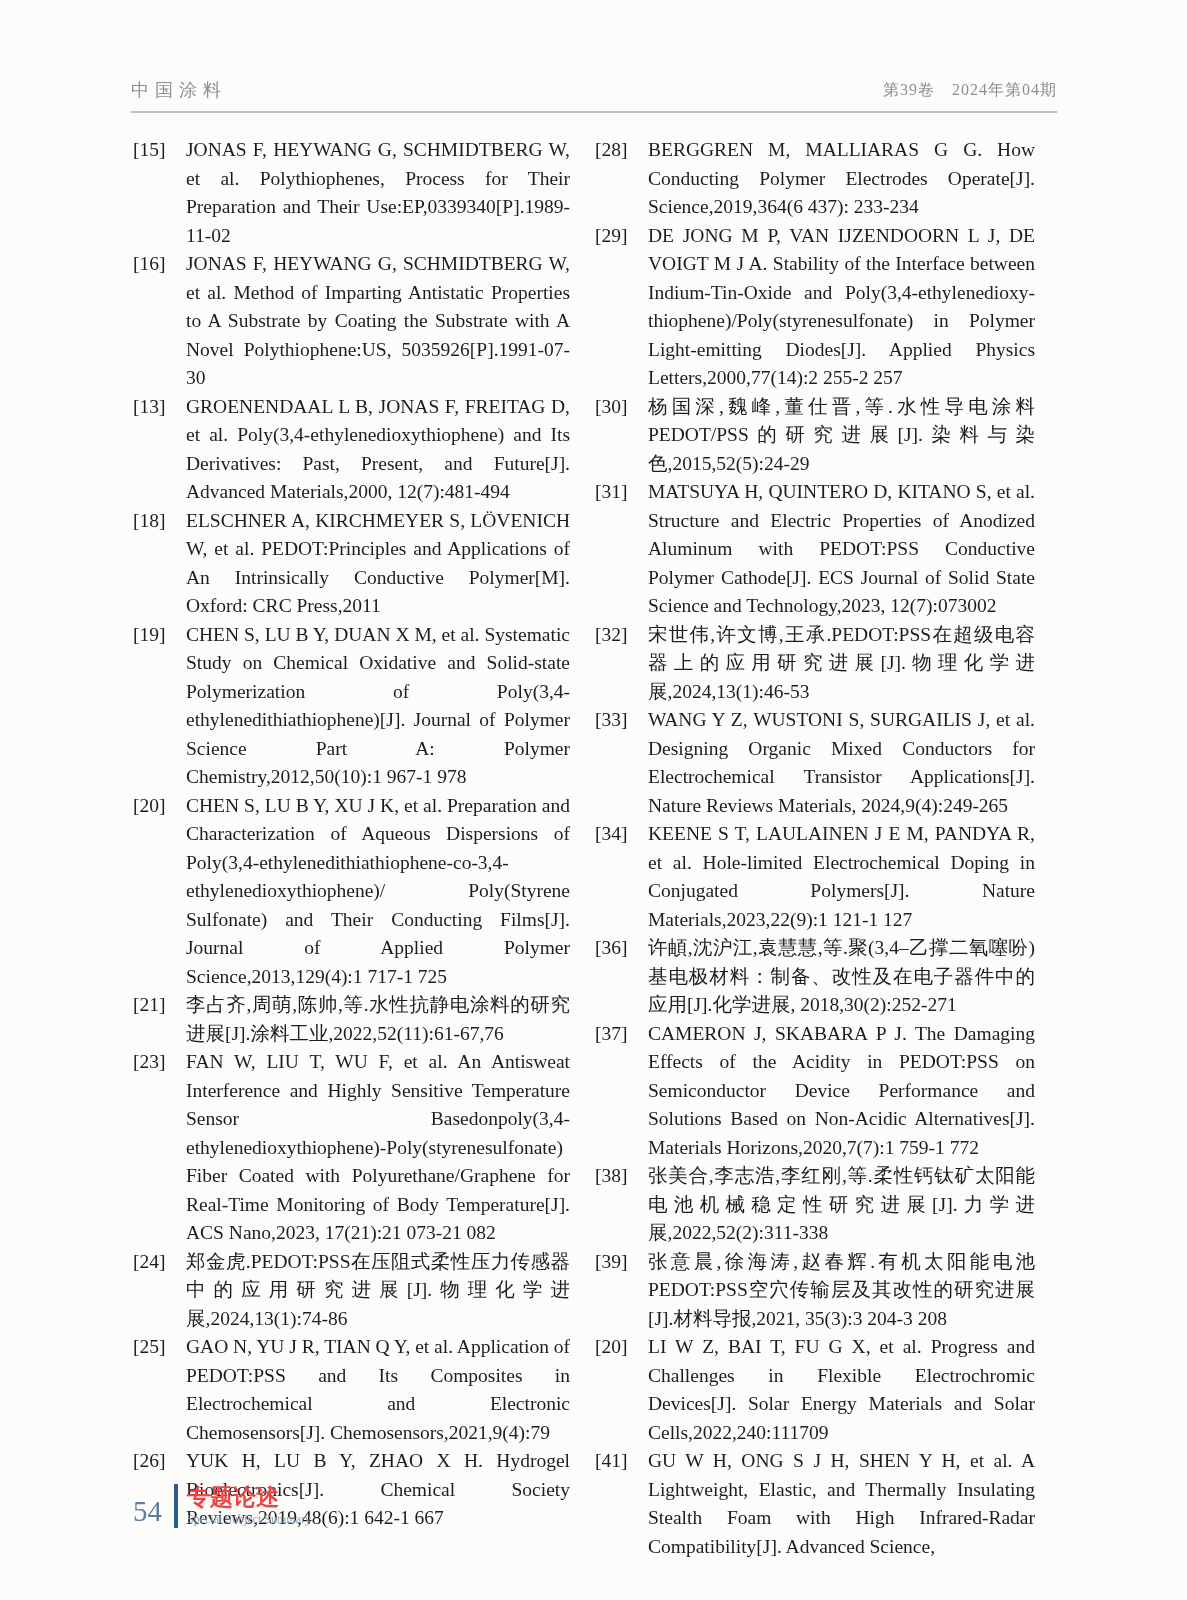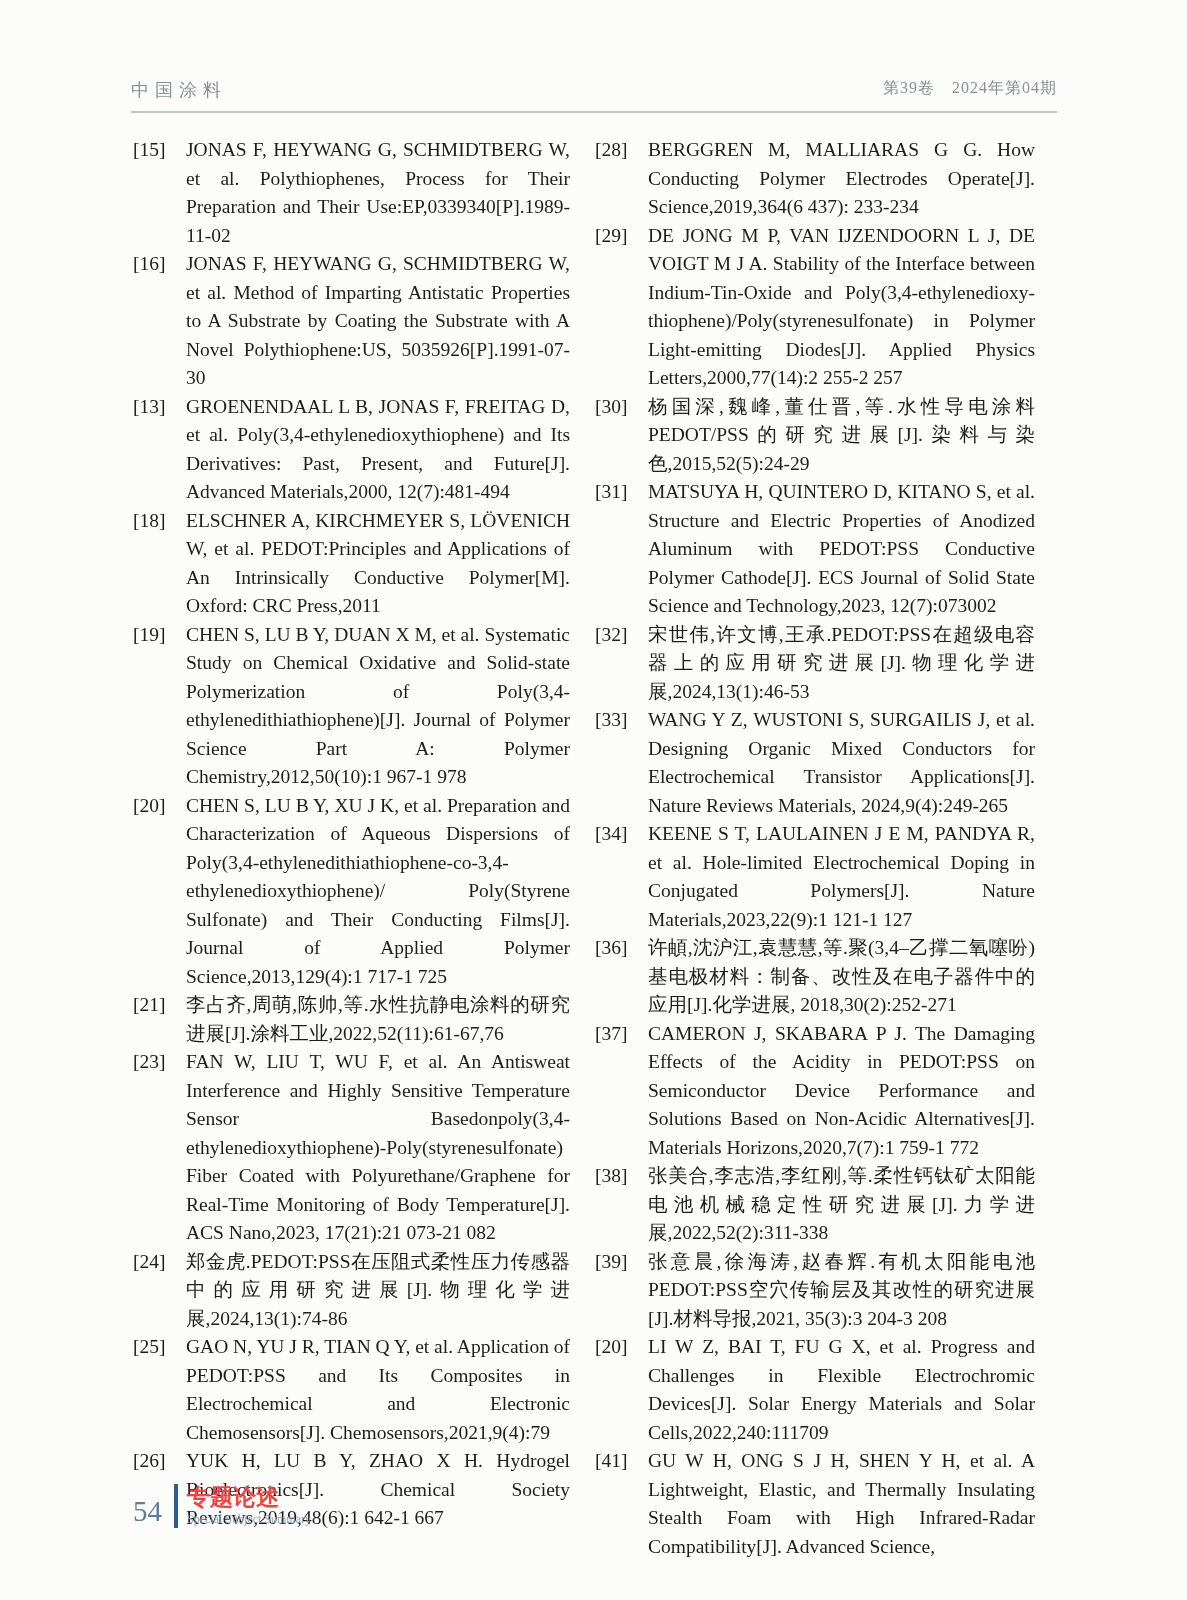--- a/index.html
+++ b/index.html
@@ -13,21 +13,21 @@
   }
   .page { position: absolute; inset: 0; background: #fcfcfb; }
 
   
   .header {
     position: absolute;
     left: 131px; top: 78px;
     width: 926px;
     display: flex;
     justify-content: space-between;
-    align-items: flex-start;
+    align-items: center;
     padding-bottom: 9px;
     border-bottom: 2px solid #bfc4c8;
   }
   .journal-name {
     font-size: 18px;
     letter-spacing: 6px;
     color: #8a9096;
   }
   .issue-info {
     font-size: 16px;

